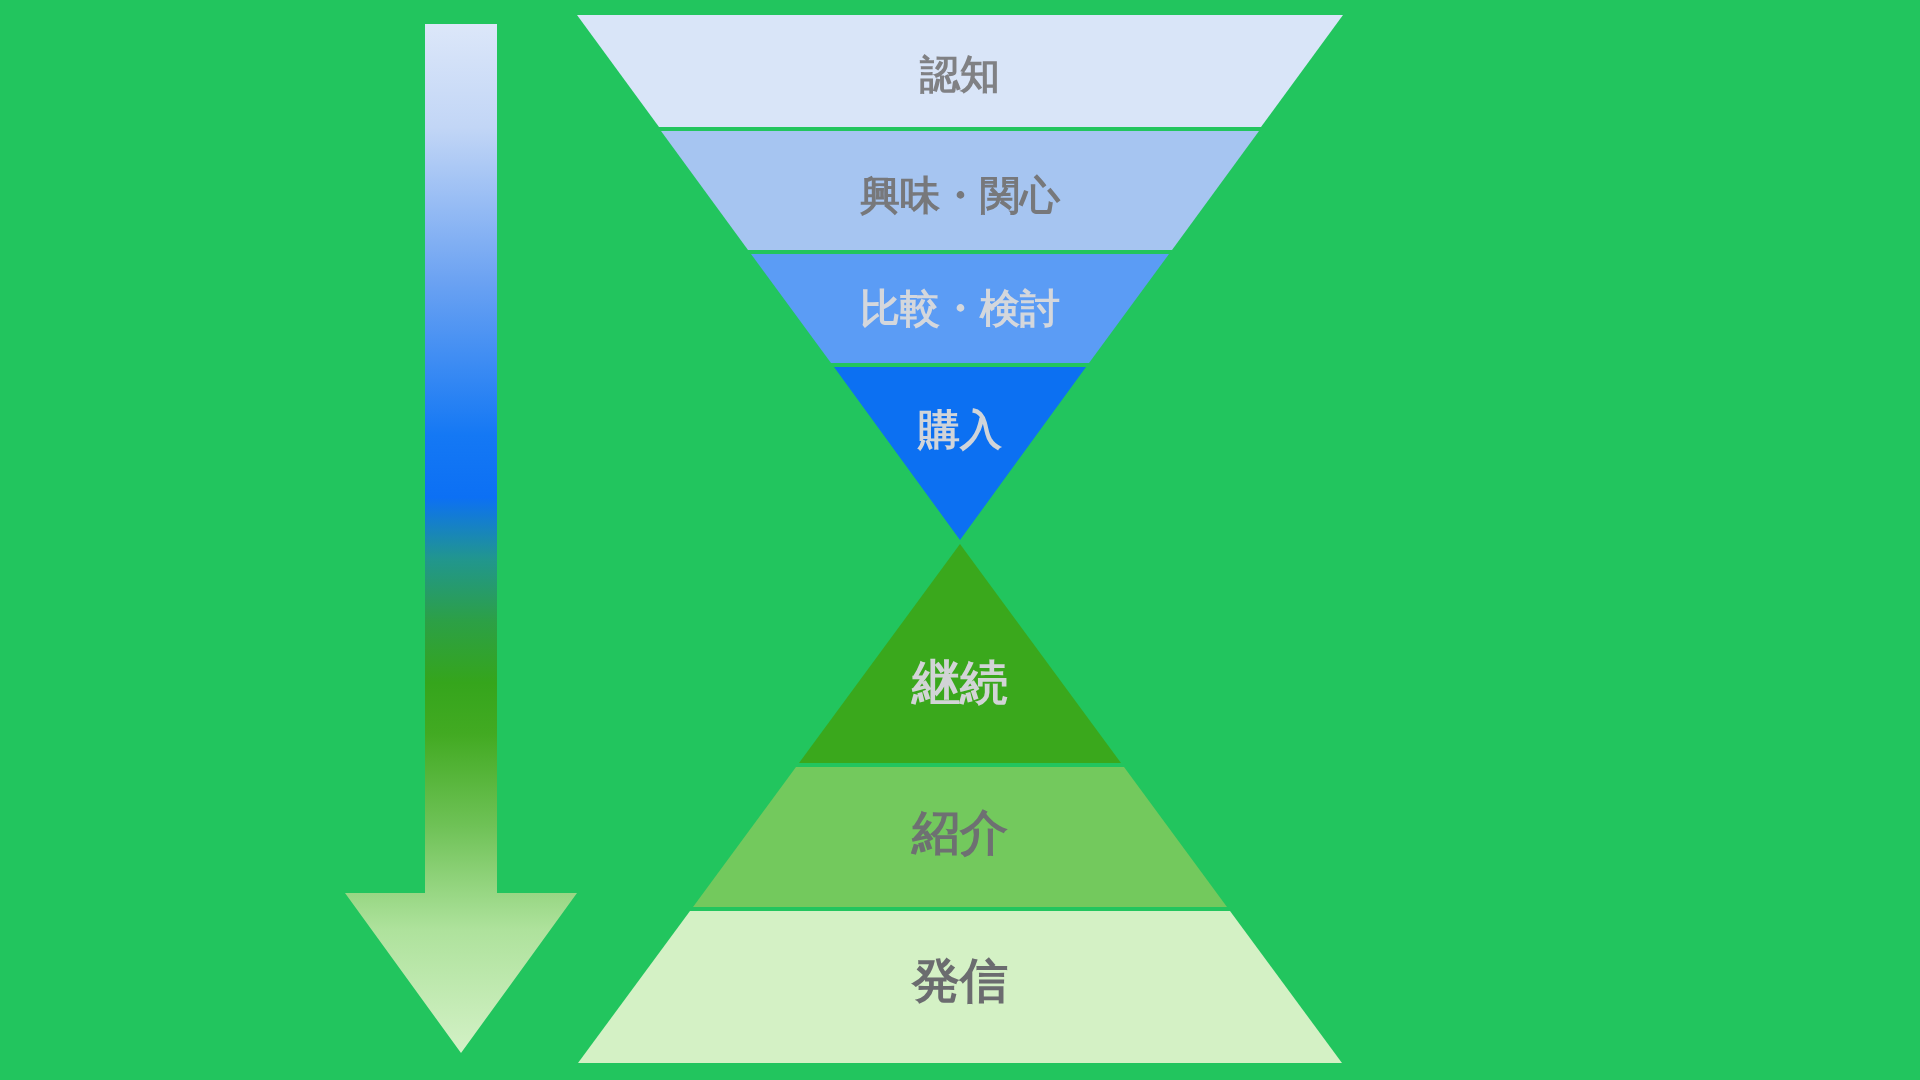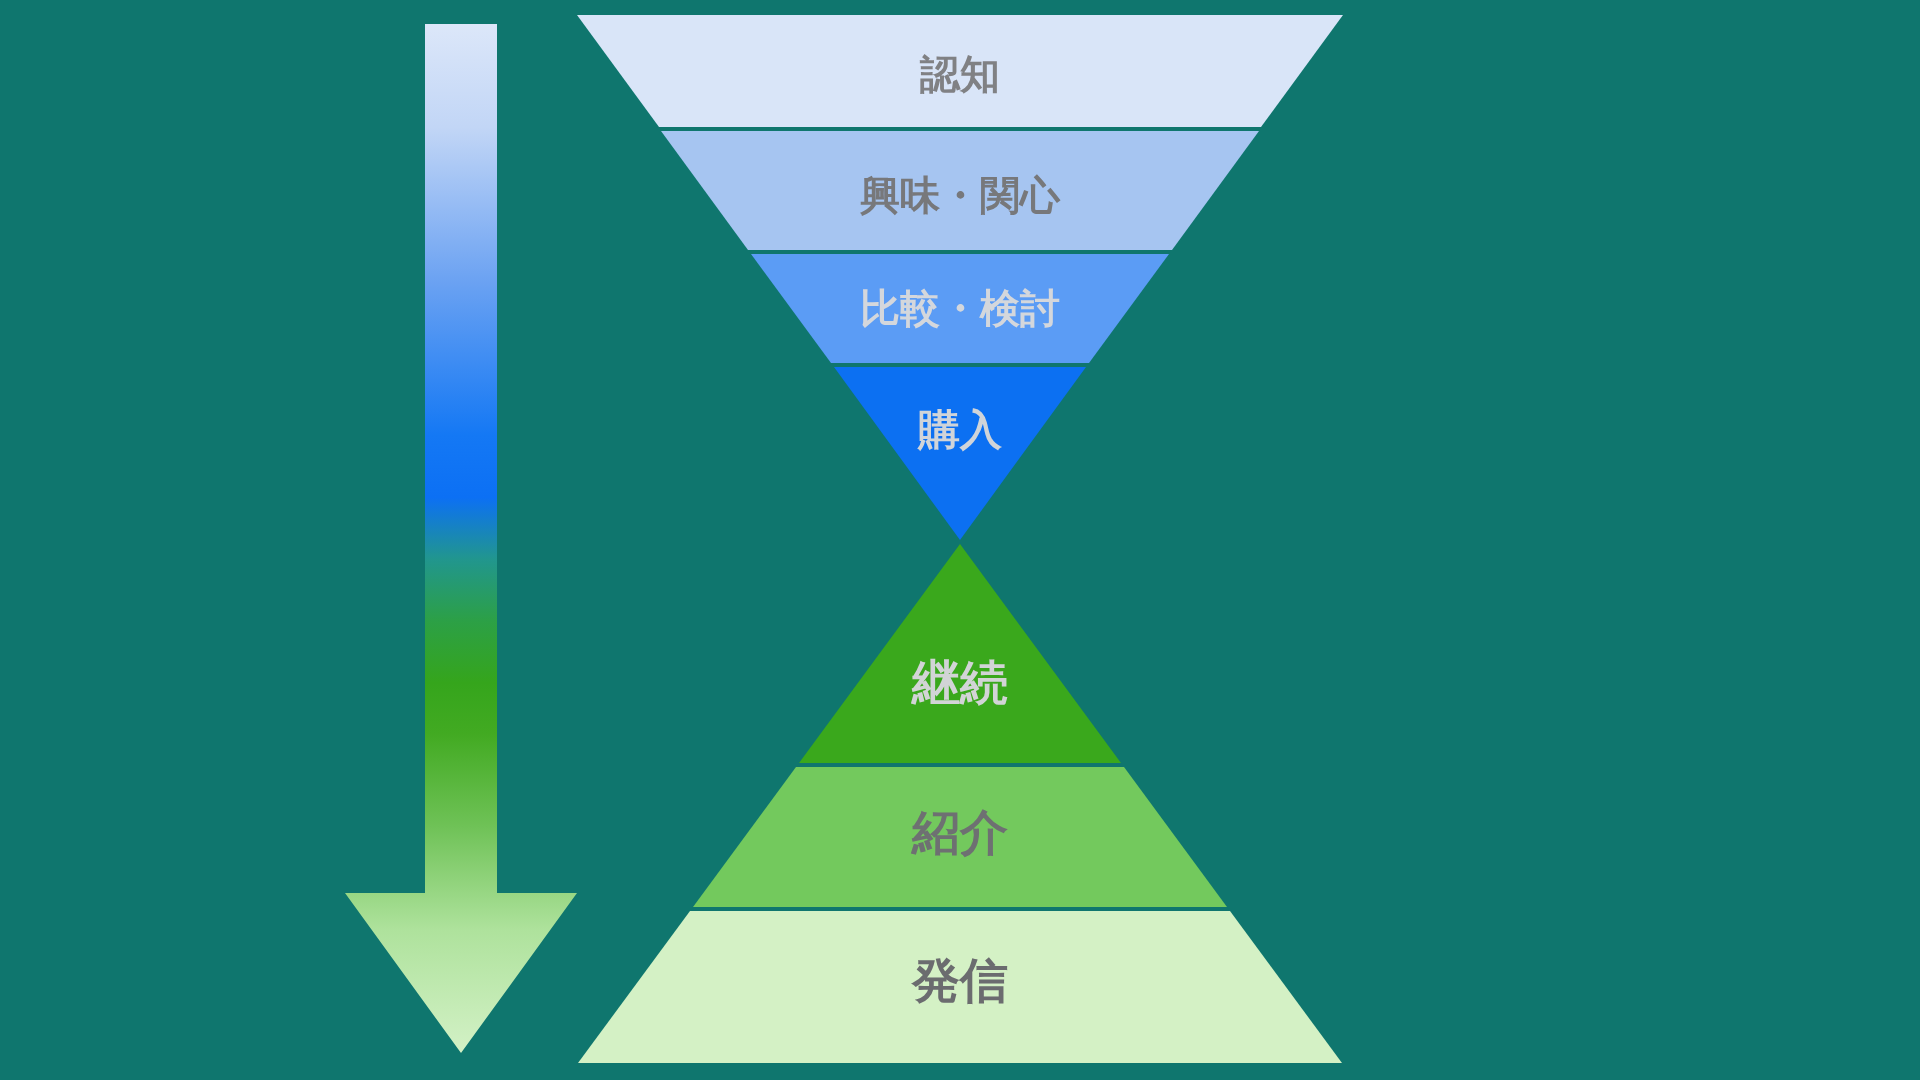--- a/index.html
+++ b/index.html
@@ -7,21 +7,21 @@
     padding: 0;
     background: #FFFFFF;
     width: 1920px;
     height: 1080px;
     overflow: hidden;
   }
   .canvas {
     position: relative;
     width: 1920px;
     height: 1080px;
-    background: #0f766e;
+    background: #22c55e;
   }
   svg { display: block; }
   .lbl {
     font-family: "DejaVu Sans", "Liberation Sans", sans-serif;
     font-weight: 700;
     text-anchor: middle;
   }
   .lbl-top { font-size: 40px; }
   .lbl-purchase { font-size: 42px; }
   .lbl-bottom { font-size: 48px; }

